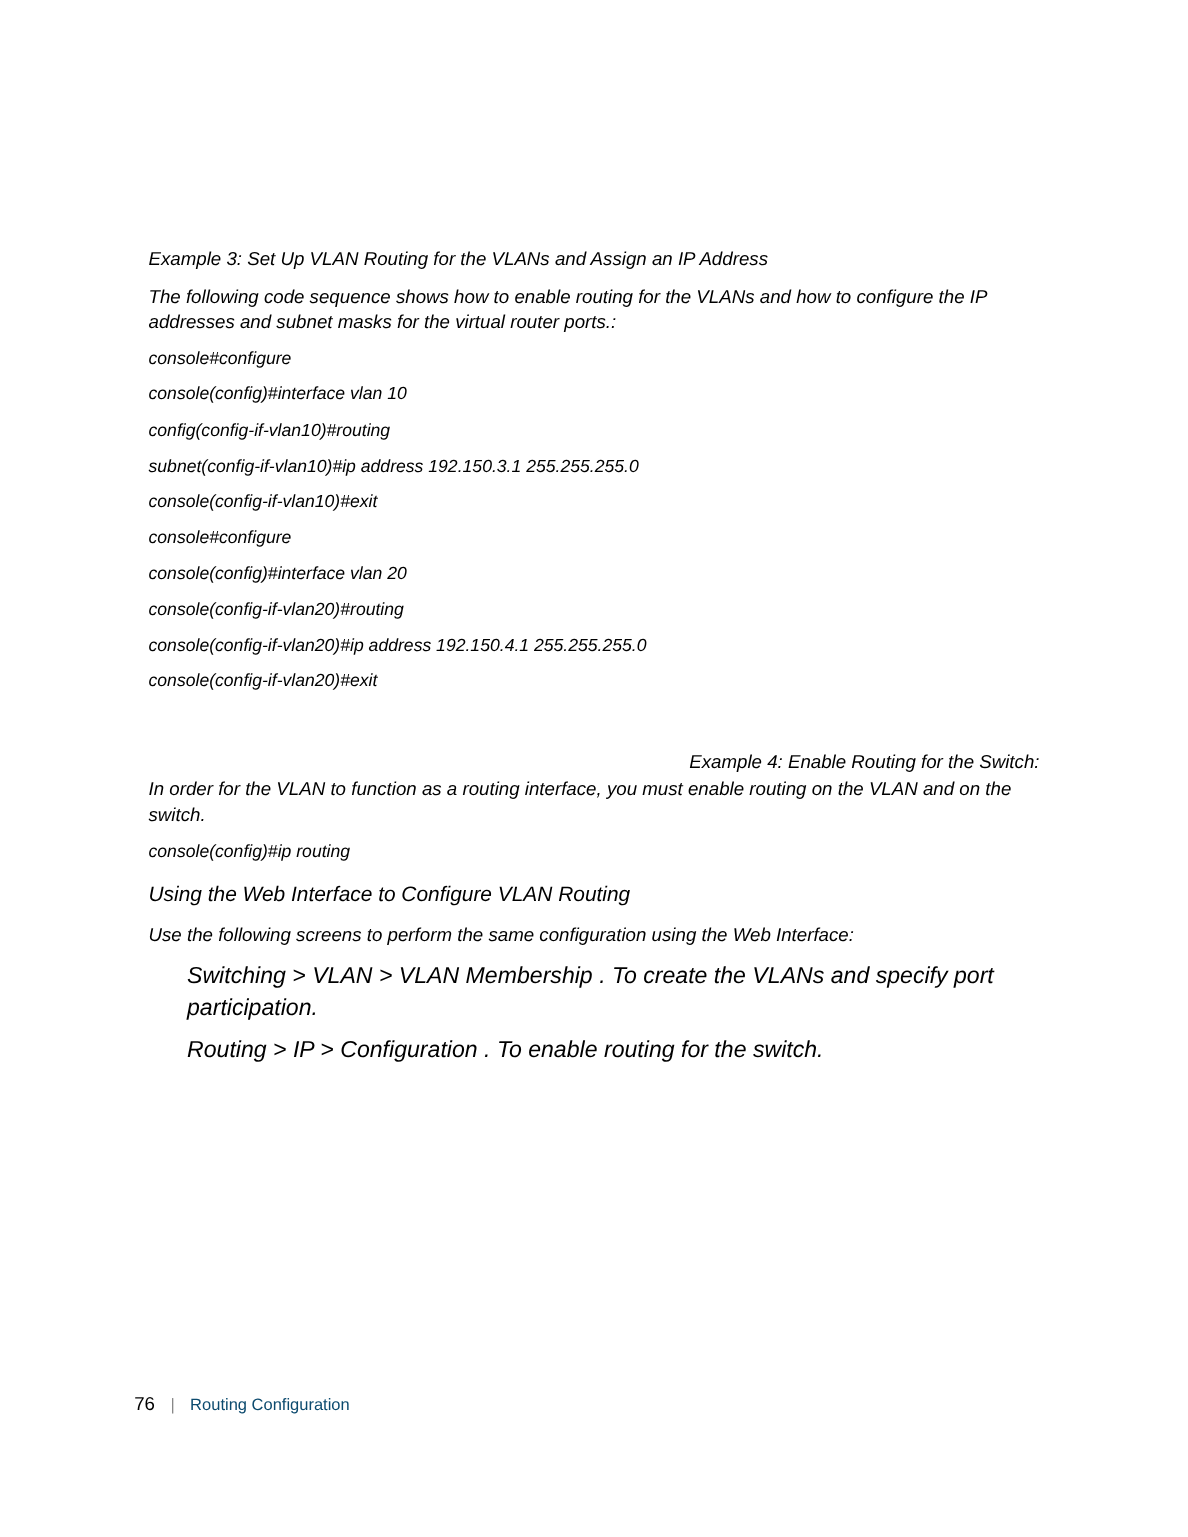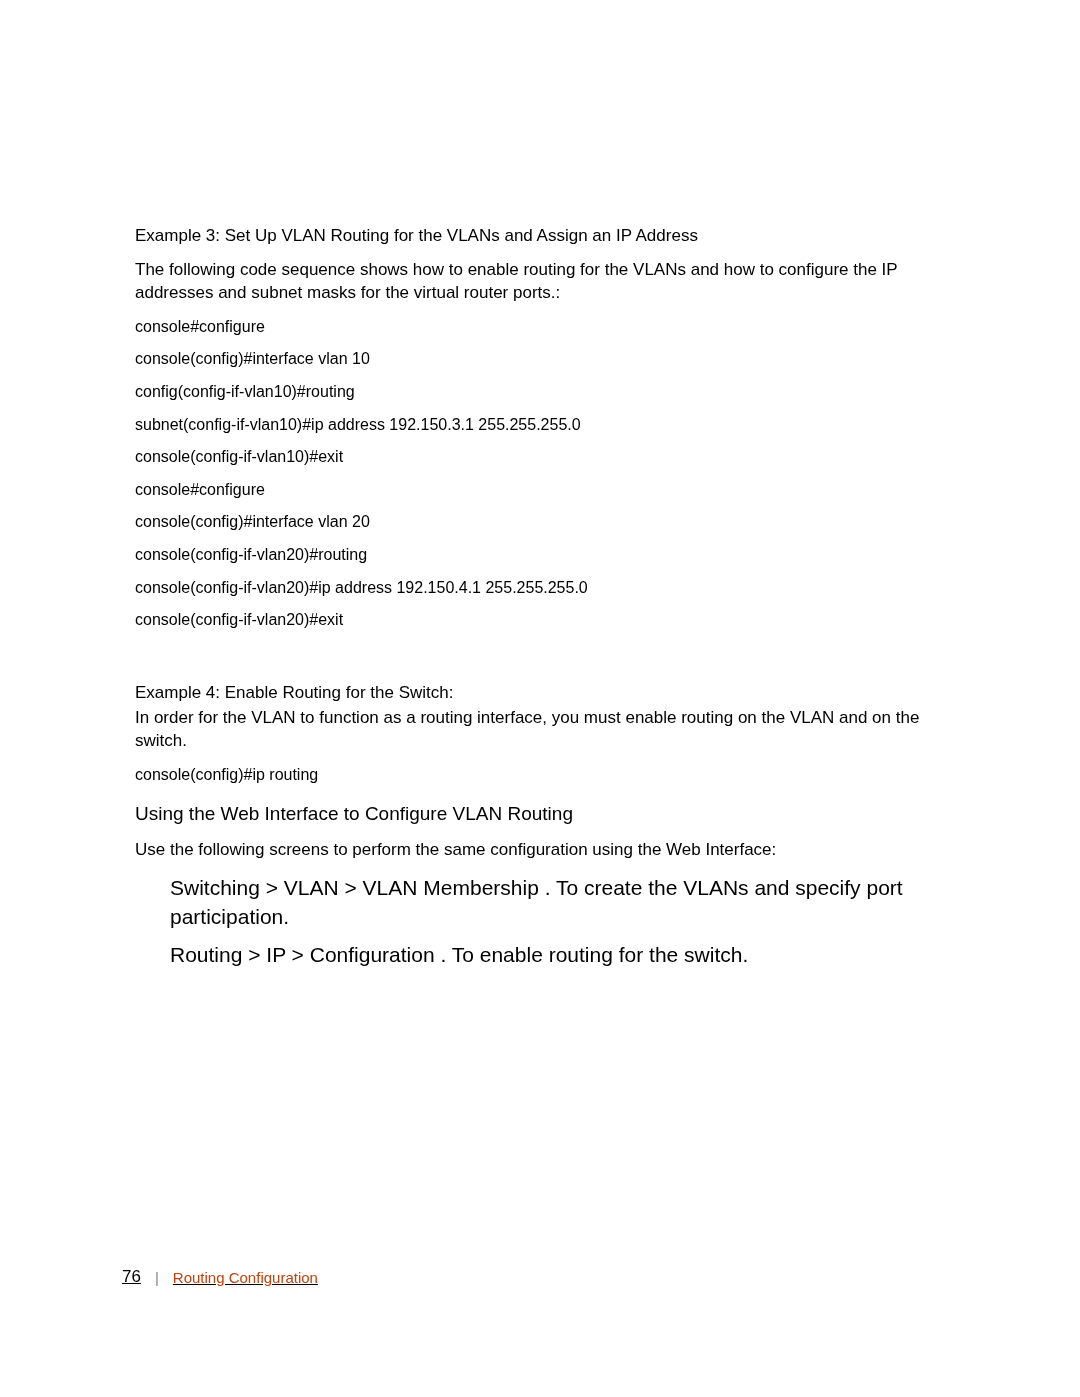--- a/index.html
+++ b/index.html
@@ -10,20 +10,21 @@
     body {
       width: 1080px;
       height: 1397px;
       background: #ffffff;
       font-family: Arial, Helvetica, sans-serif;
       color: #000000;
       position: relative;
     }
     .page-content {
       padding: 225px 135px 0 135px;
+      font-style: italic;
     }
     .para {
       font-size: 17px;
       line-height: 1.35;
       margin-bottom: 11px;
     }
     .console-line {
       font-size: 16px;
       line-height: 1.35;
       margin-bottom: 11px;
@@ -43,34 +44,33 @@
     .gap {
       height: 40px;
     }
     .footer {
       position: absolute;
       bottom: 110px;
       left: 122px;
       font-size: 16px;
       display: flex;
       align-items: center;
-      text-decoration: underline;
     }
     .pagenum {
       font-size: 17px;
       margin-right: 14px;
     }
     .divider {
       color: #888;
       margin-right: 14px;
       font-size: 15px;
     }
     .footer-label {
       font-size: 15px;
-      color: #c2410c;
+      color: #0c4a6e;
     }
   </style>
 </head>
 <body>
 
 <div class="page-content">
 
   <div class="para">Example 3: Set Up VLAN Routing for the VLANs and Assign an IP Address</div>
   <div class="para">The following code sequence shows how to enable routing for the VLANs and how to configure the IP addresses and subnet masks for the virtual router ports.:</div>
 
@@ -80,21 +80,21 @@
   <div class="console-line">subnet(config-if-vlan10)#ip address 192.150.3.1 255.255.255.0</div>
   <div class="console-line">console(config-if-vlan10)#exit</div>
   <div class="console-line">console#configure</div>
   <div class="console-line">console(config)#interface vlan 20</div>
   <div class="console-line">console(config-if-vlan20)#routing</div>
   <div class="console-line">console(config-if-vlan20)#ip address 192.150.4.1 255.255.255.0</div>
   <div class="console-line">console(config-if-vlan20)#exit</div>
 
   <div class="gap"></div>
 
-  <div class="para" style="margin-bottom:2px;">Example 4: Enable Routing for the Switch:</div>
+  <div class="para" style="margin-bottom:2px;text-align:right;">Example 4: Enable Routing for the Switch:</div>
   <div class="para">In order for the VLAN to function as a routing interface, you must enable routing on the VLAN and on the switch.</div>
   <div class="console-line">console(config)#ip routing</div>
 
   <div class="section-heading">Using the Web Interface to Configure VLAN Routing</div>
   <div class="para">Use the following screens to perform the same configuration using the Web Interface:</div>
 
   <div class="bullet-item">Switching &gt; VLAN &gt; VLAN Membership  . To create the VLANs and specify port participation.</div>
   <div class="bullet-item">Routing &gt; IP &gt; Configuration  . To enable routing for the switch.</div>
 
 </div>

